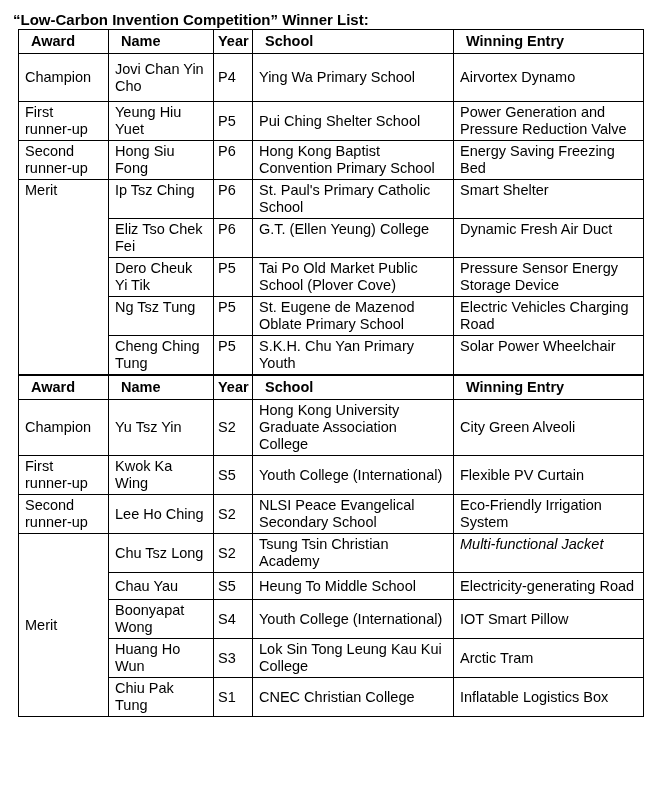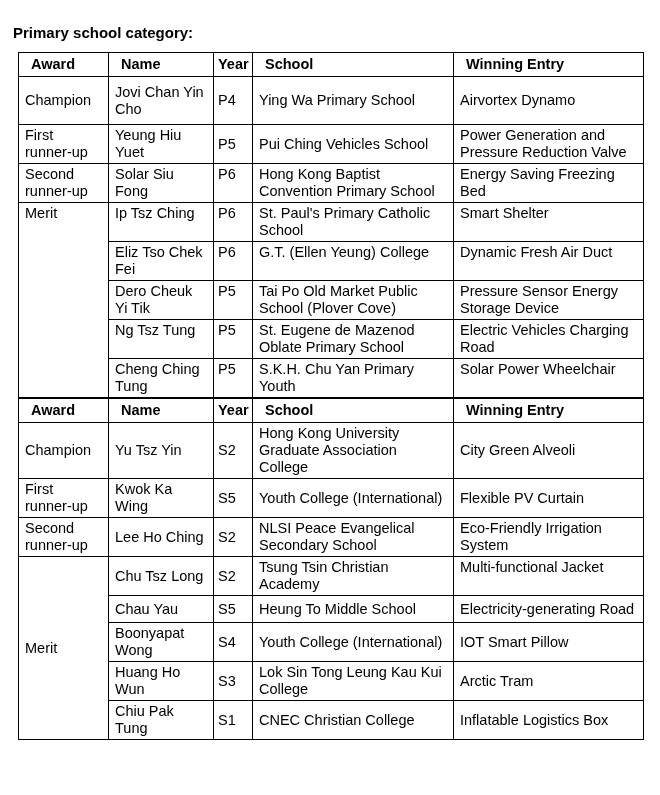--- a/index.html
+++ b/index.html
@@ -66,30 +66,30 @@
   .t-primary tbody tr:nth-child(n+3) td { vertical-align: top; }
 
   
   .t-secondary tbody td { vertical-align: middle; }
   .t-secondary tbody tr:nth-child(1) { height: 48px; }
   .t-secondary tbody tr:nth-child(2) { height: 38px; }
   .t-secondary tbody tr:nth-child(3) { height: 35px; }
   .t-secondary tbody tr:nth-child(4) { height: 35px; }
   .t-secondary tbody tr:nth-child(5) { height: 27px; }
   .t-secondary tbody tr:nth-child(n+6) { height: 35px; padding-left: 16px; }
-  .t-secondary tbody tr:nth-child(4) td.col-entry { vertical-align: top; }
+  .t-secondary tbody tr:nth-child(4) td.col-entry { vertical-align: top; font-style: italic; }
 </style>
 </head>
 <body>
 
 <div class="page">
 
+  <h1 class="doc-title">“Low-Carbon Invention Competition” Winner List:</h1>
 
   <section>
-    <h2 class="section-heading primary">Primary school category:</h2>
     <table class="winners t-primary">
       <colgroup>
         <col class="c-award">
           <col class="c-name">
           <col class="c-year">
           <col class="c-school">
           <col class="c-entry">
       </colgroup>
       <thead>
           <tr>
@@ -105,26 +105,26 @@
             <td class="col-award">Champion</td>
             <td class="col-name">Jovi Chan Yin Cho</td>
             <td class="col-year">P4</td>
             <td class="col-school">Ying Wa Primary School</td>
             <td class="col-entry">Airvortex Dynamo</td>
           </tr>
           <tr>
             <td class="col-award">First runner-up</td>
             <td class="col-name">Yeung Hiu Yuet</td>
             <td class="col-year">P5</td>
-            <td class="col-school">Pui Ching Vehicles School</td>
+            <td class="col-school">Pui Ching Shelter School</td>
             <td class="col-entry">Power Generation and Pressure Reduction Valve</td>
           </tr>
           <tr>
             <td class="col-award">Second runner-up</td>
-            <td class="col-name">Solar Siu Fong</td>
+            <td class="col-name">Hong Siu Fong</td>
             <td class="col-year">P6</td>
             <td class="col-school">Hong Kong Baptist Convention Primary School</td>
             <td class="col-entry">Energy Saving Freezing Bed</td>
           </tr>
           <tr>
             <td class="col-award" rowspan="5">Merit</td>
             <td class="col-name">Ip Tsz Ching</td>
             <td class="col-year">P6</td>
             <td class="col-school">St. Paul's Primary Catholic School</td>
             <td class="col-entry">Smart Shelter</td>

